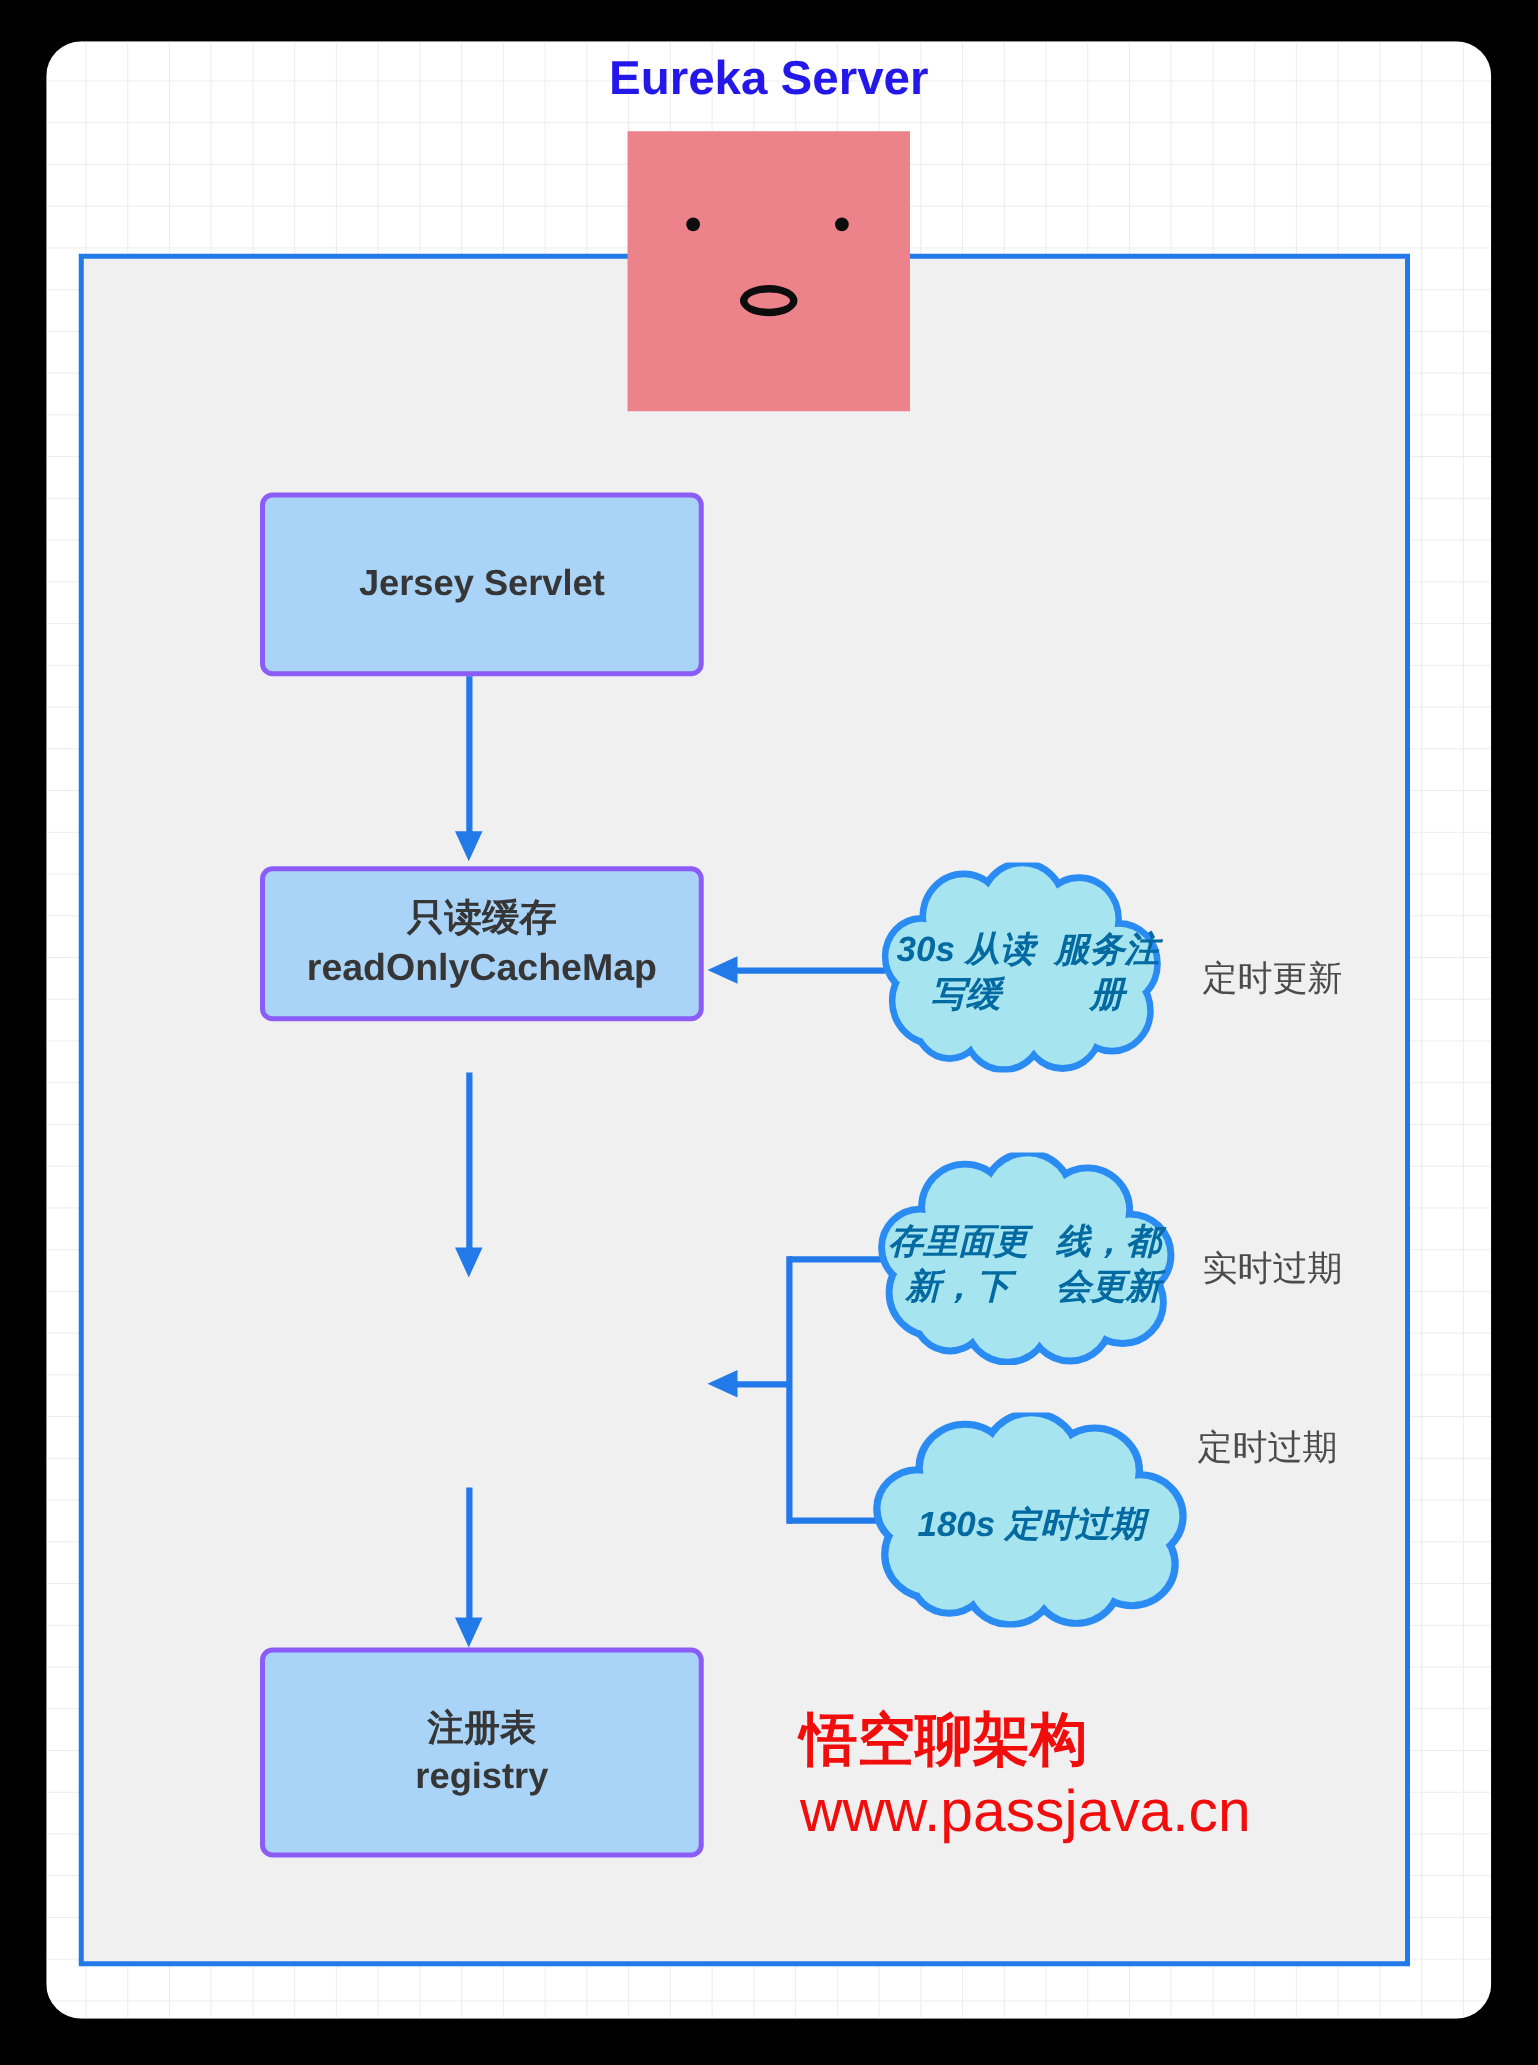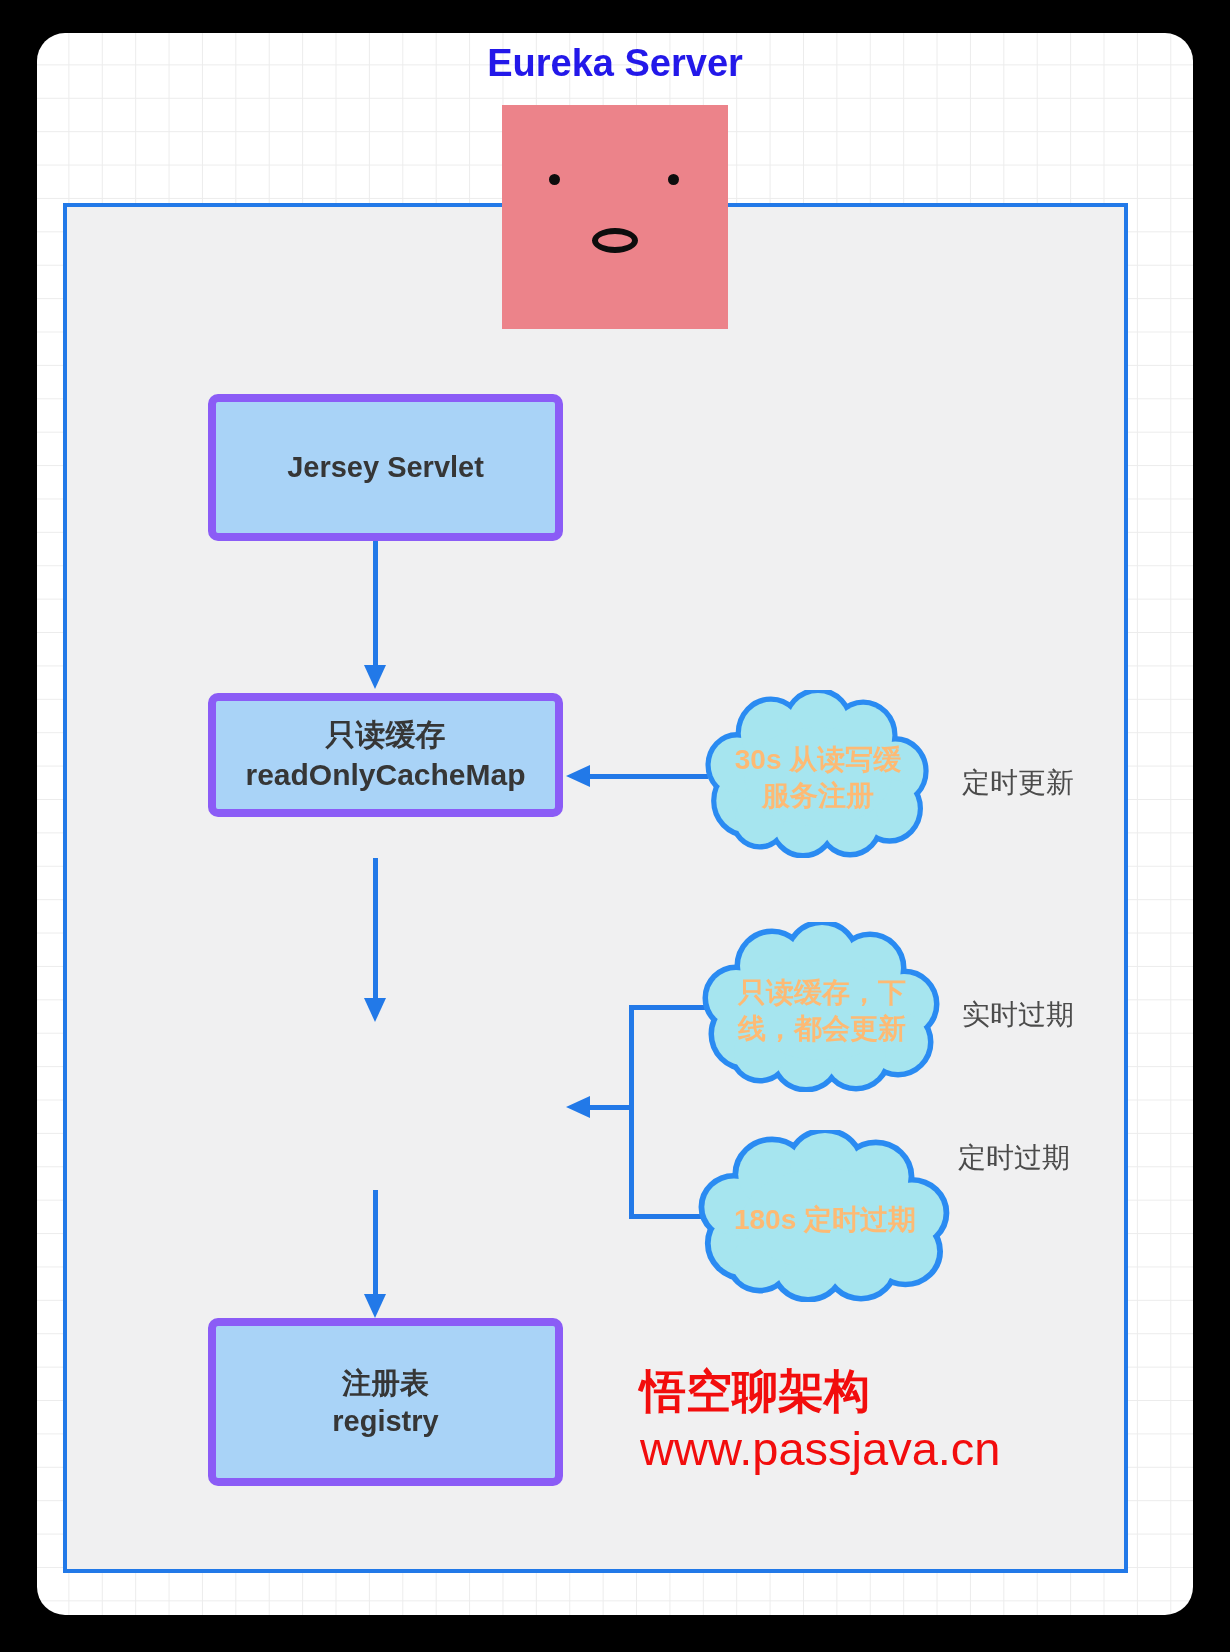--- a/index.html
+++ b/index.html
@@ -36,44 +36,44 @@
   }
   .eye{position:absolute;width:11px;height:11px;border-radius:50%;background:#0d0d0d;}
   .eye.l{left:47px;top:69px;}
   .eye.r{left:166px;top:69px;}
   .mouth{
     position:absolute;left:90px;top:123px;width:46px;height:25px;
     border:6px solid #0d0d0d;border-radius:50%;background:transparent;
   }
   .node{
     position:absolute;left:208px;width:355px;
-    background:#a9d3f7;border:8px solid #8b5cf6;border-radius:10px;
+    background:#a9d3f7;border:4px solid #8b5cf6;border-radius:10px;
     display:flex;flex-direction:column;align-items:center;justify-content:center;
     font-weight:bold;color:#363636;font-size:29px;line-height:1.32;
     text-align:center;z-index:4;
   }
   .node.n1{top:394px;height:147px;}
   .node.n2{top:693px;height:124px;font-size:30px;}
   .node.n3{top:1025px;height:165px;font-size:30px;}
   .node.n4{top:1318px;height:168px;}
   .vline{position:absolute;width:5px;background:#2279e8;z-index:4;}
   .hline{position:absolute;height:5px;background:#2279e8;z-index:4;}
   .ah-down{position:absolute;width:0;height:0;z-index:4;
     border-left:11px solid transparent;border-right:11px solid transparent;
     border-top:24px solid #2279e8;}
   .ah-left{position:absolute;width:0;height:0;z-index:4;
     border-top:11px solid transparent;border-bottom:11px solid transparent;
     border-right:24px solid #2279e8;}
   .cloud{position:absolute;z-index:4;}
   .cloud svg{position:absolute;left:0;top:0;width:100%;height:100%;}
   .cloud .ctext{
     position:relative;z-index:2;width:100%;height:100%;
-    display:flex;flex-direction:column;align-items:center;justify-content:center;
+    display:flex;flex-direction:row;align-items:center;justify-content:center;
     padding-top:8px;font-weight:bold;font-size:28px;line-height:1.3;
-    color:#fdba74;text-align:center;
+    color:#0369a1;text-align:center;font-style:italic;
   }
   .cloud.c1{left:705px;top:690px;width:226px;height:168px;}
   .cloud.c2{left:702px;top:922px;width:240px;height:170px;}
   .cloud.c3{left:698px;top:1130px;width:254px;height:172px;}
   .side-label{
     position:absolute;font-size:28px;color:#4b4b4b;z-index:4;white-space:nowrap;
   }
   .side-label.s1{left:962px;top:764px;}
   .side-label.s2{left:962px;top:996px;}
   .side-label.s3{left:958px;top:1139px;}
@@ -170,21 +170,21 @@
     <div class="ctext">
       <span>30s 从读写缓</span>
       <span>服务注册</span>
     </div>
   </div>
   <div class="cloud c2">
     <svg viewBox="0 0 240 170" preserveAspectRatio="none">
         <use href="#cloud-shape"></use>
       </svg>
     <div class="ctext">
-      <span>只读缓存，下</span>
+      <span>存里面更新，下</span>
       <span>线，都会更新</span>
     </div>
   </div>
   <div class="cloud c3">
     <svg viewBox="0 0 240 170" preserveAspectRatio="none">
         <use href="#cloud-shape"></use>
       </svg>
     <div class="ctext">
       <span>180s 定时过期</span>
       <span></span>

